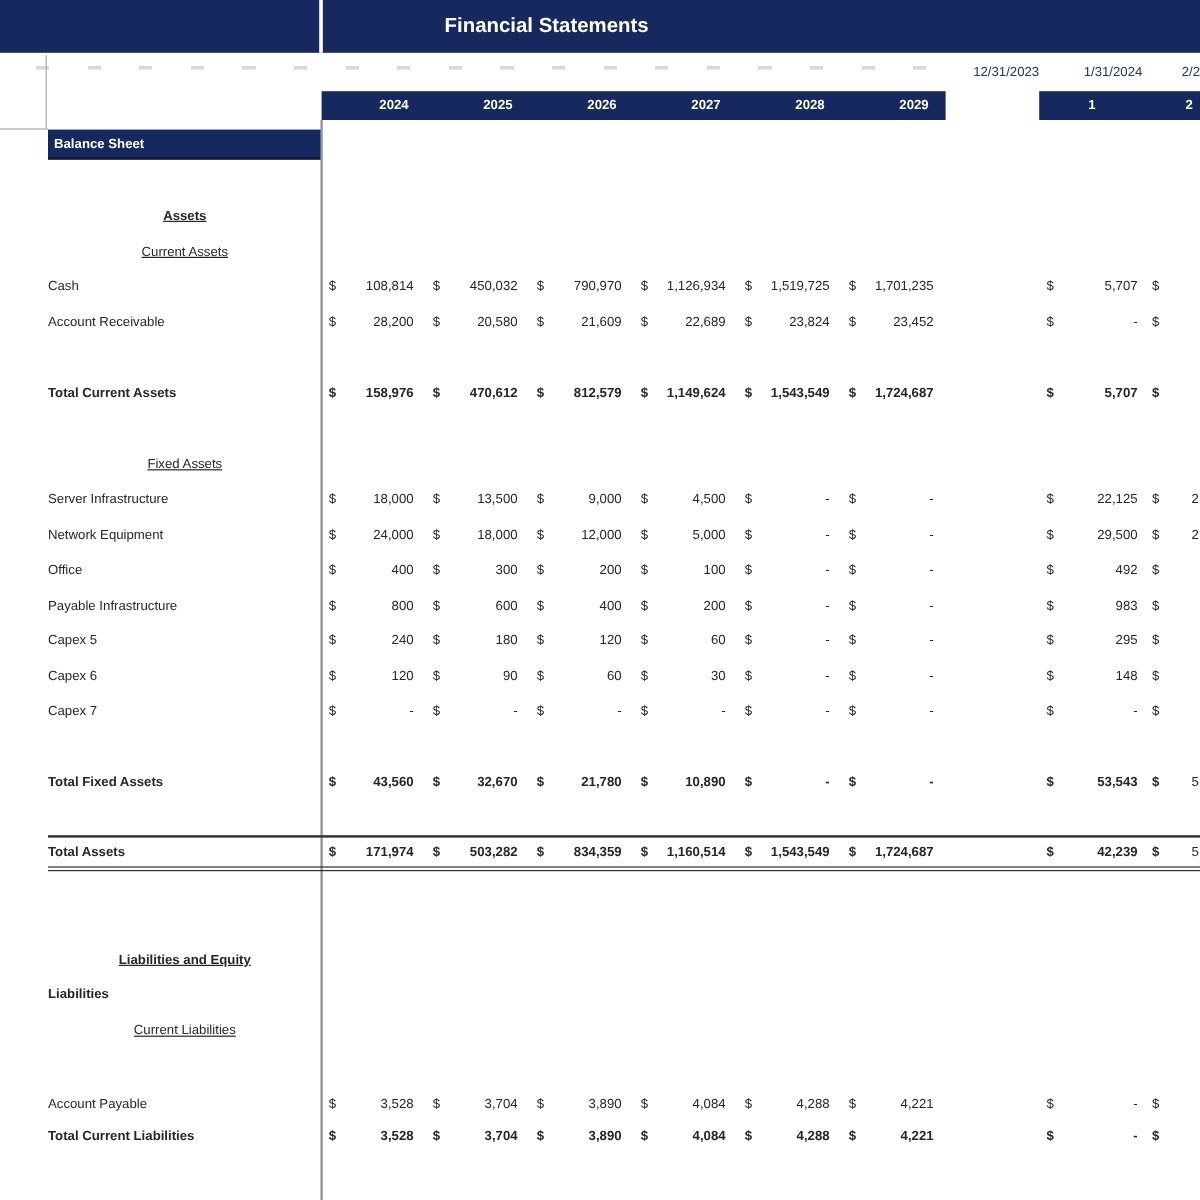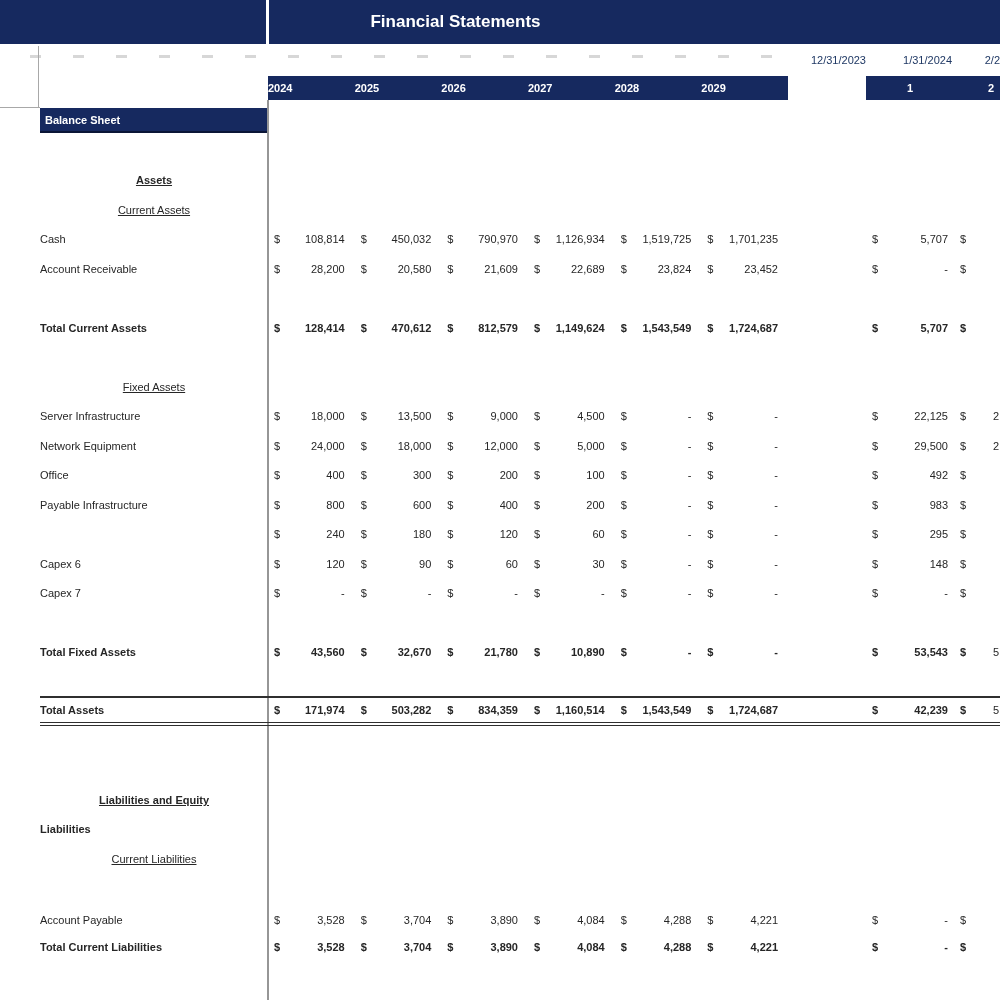--- a/index.html
+++ b/index.html
@@ -14,21 +14,21 @@
   
   .dash-strip{left:30px;top:55px;width:758px;height:3px;
       background:repeating-linear-gradient(90deg,#d7d7d7 0 11px,transparent 11px 43px);}
   
   .corner-h{left:0;top:107px;width:40px;height:1px;background:#a8a8a8;}
   .corner-v{left:38px;top:46px;width:1px;height:61px;background:#a8a8a8;}
   
   .date-cell{top:48px;height:24px;line-height:24px;color:#1f3864;text-align:right;}
   
   .band{top:76px;height:24px;background:#16295f;}
-  .year-cell{top:76px;height:32px;line-height:24px;color:#ffffff;font-weight:bold;}
+  .year-cell{top:76px;height:32px;line-height:24px;text-align:center;color:#ffffff;font-weight:bold;padding-left:17px;}
   .period-cell{top:76px;height:24px;line-height:24px;text-align:center;color:#ffffff;font-weight:bold;}
   
   .sheet-label{left:40px;top:108px;width:228px;height:25px;line-height:25px;background:#16295f;
                color:#ffffff;font-weight:bold;padding-left:5px;box-sizing:border-box;
                border-bottom:2px solid #0a1536;}
   
   .vgrid{left:267px;top:100px;width:2px;height:900px;background:#969696;}
   
   .row{position:absolute;left:40px;width:960px;height:30px;line-height:30px;}
   .row .label{position:absolute;left:0;top:0;width:228px;height:30px;white-space:nowrap;}
@@ -146,21 +146,21 @@
           <span class="val m1">-</span>
         </div>
         <div class="cell" style="left: 914px; width: 46px;">
           <span class="cur">$</span>
         </div>
       </div>
       <div class="row b" style="top: 313px;">
         <div class="label">Total Current Assets</div>
         <div class="cell" style="left: 228px; width: 86.67px;">
           <span class="cur">$</span>
-          <span class="val">128,414</span>
+          <span class="val">158,976</span>
         </div>
         <div class="cell" style="left: 314.67px; width: 86.67px;">
           <span class="cur">$</span>
           <span class="val">470,612</span>
         </div>
         <div class="cell" style="left: 401.34px; width: 86.67px;">
           <span class="cur">$</span>
           <span class="val">812,579</span>
         </div>
         <div class="cell" style="left: 488.01px; width: 86.67px;">
@@ -318,20 +318,21 @@
         </div>
         <div class="cell" style="left: 826px; width: 88px;">
           <span class="cur">$</span>
           <span class="val m1">983</span>
         </div>
         <div class="cell" style="left: 914px; width: 46px;">
           <span class="cur">$</span>
         </div>
       </div>
       <div class="row" style="top: 519px;">
+        <div class="label">Capex 5</div>
         <div class="cell" style="left: 228px; width: 86.67px;">
           <span class="cur">$</span>
           <span class="val">240</span>
         </div>
         <div class="cell" style="left: 314.67px; width: 86.67px;">
           <span class="cur">$</span>
           <span class="val">180</span>
         </div>
         <div class="cell" style="left: 401.34px; width: 86.67px;">
           <span class="cur">$</span>

